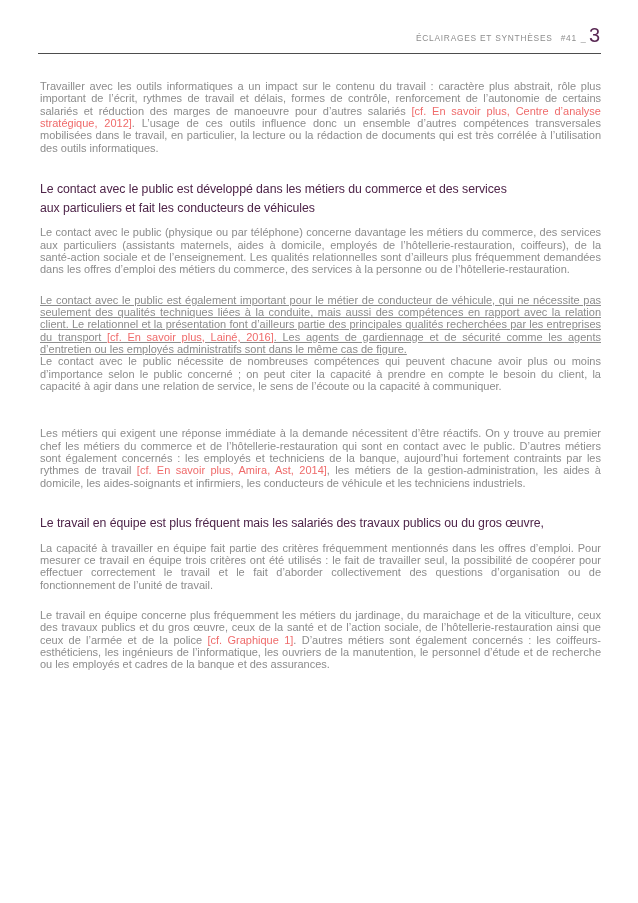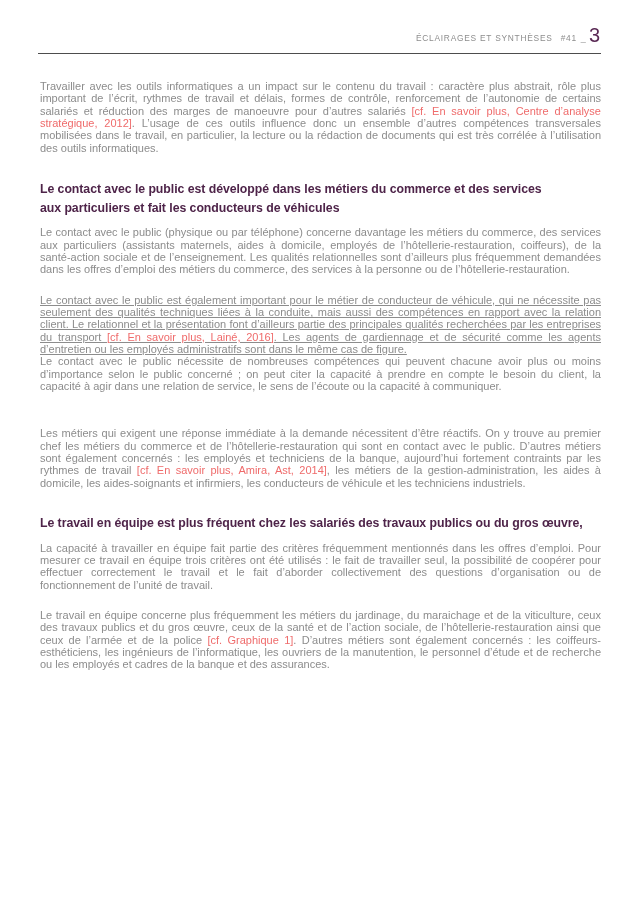--- a/index.html
+++ b/index.html
@@ -82,21 +82,21 @@
     -webkit-hyphens: none;
     hyphens: none;
   }
   p.body.tight { margin-bottom: 0; text-decoration: underline; }
 
   h2.section {
     margin: 0;
     padding: 0;
     font-size: 12.3px;
     line-height: 18.6px;
-    font-weight: 700;
+    font-weight: 400;
     color: #4e2449;
     text-align: left;
     letter-spacing: -0.05px;
   }
   .sp-before-h2 { height: 17px; }
   .sp-after-h2  { height: 9px; }
   .sp-para      { height: 9px; }
   .sp-block     { height: 16px; }
 
   .cite {
@@ -136,21 +136,21 @@
 
     <p class="body"><span>Le contact avec le public nécessite de nombreuses compétences qui peuvent chacune avoir plus ou moins d’importance selon le public concerné ; on peut citer la capacité à prendre en compte le besoin du client, la capacité à agir dans une relation de service, le sens de l’écoute ou la capacité à communiquer.</span><span class="cite"></span><span></span></p>
 
     <div class="sp-before-h2"></div>
     <div class="sp-after-h2"></div>
 
     <p class="body"><span>Les métiers qui exigent une réponse immédiate à la demande nécessitent d’être réactifs. On y trouve au premier chef les métiers du commerce et de l’hôtellerie-restauration qui sont en contact avec le public. D’autres métiers sont également concernés : les employés et techniciens de la banque, aujourd’hui fortement contraints par les rythmes de travail </span><span class="cite">[cf. En savoir plus, Amira, Ast, 2014]</span><span>, les métiers de la gestion-administration, les aides à domicile, les aides-soignants et infirmiers, les conducteurs de véhicule et les techniciens industriels.</span></p>
 
     <div class="sp-block"></div>
     <h2 class="section">
-      <span>Le travail en équipe est  plus fréquent chez les salariés des travaux publics ou du gros œuvre,</span><br>
+      <span>Le travail en équipe est  plus fréquent mais les salariés des travaux publics ou du gros œuvre,</span><br>
     </h2>
     <div class="sp-after-h2"></div>
 
     <p class="body"><span>La capacité à travailler en équipe fait partie des critères fréquemment mentionnés dans les offres d’emploi. Pour mesurer ce travail en équipe trois critères ont été utilisés : le fait de travailler seul, la possibilité de coopérer pour effectuer correctement le travail et le fait d’aborder collectivement des questions d’organisation ou de fonctionnement de l’unité de travail.</span><span class="cite"></span><span></span></p>
 
     <div class="sp-para"></div>
 
     <p class="body"><span>Le travail en équipe concerne plus fréquemment les métiers du jardinage, du maraichage et de la viticulture, ceux des travaux publics et du gros œuvre, ceux de la santé et de l’action sociale, de l’hôtellerie-restauration ainsi que ceux de l’armée et de la police </span><span class="cite">[cf. Graphique 1]</span><span>. D’autres métiers sont également concernés : les coiffeurs-esthéticiens, les ingénieurs de l’informatique, les ouvriers de la manutention, le personnel d’étude et de recherche ou les employés et cadres de la banque et des assurances.</span></p>
 
   </div>

